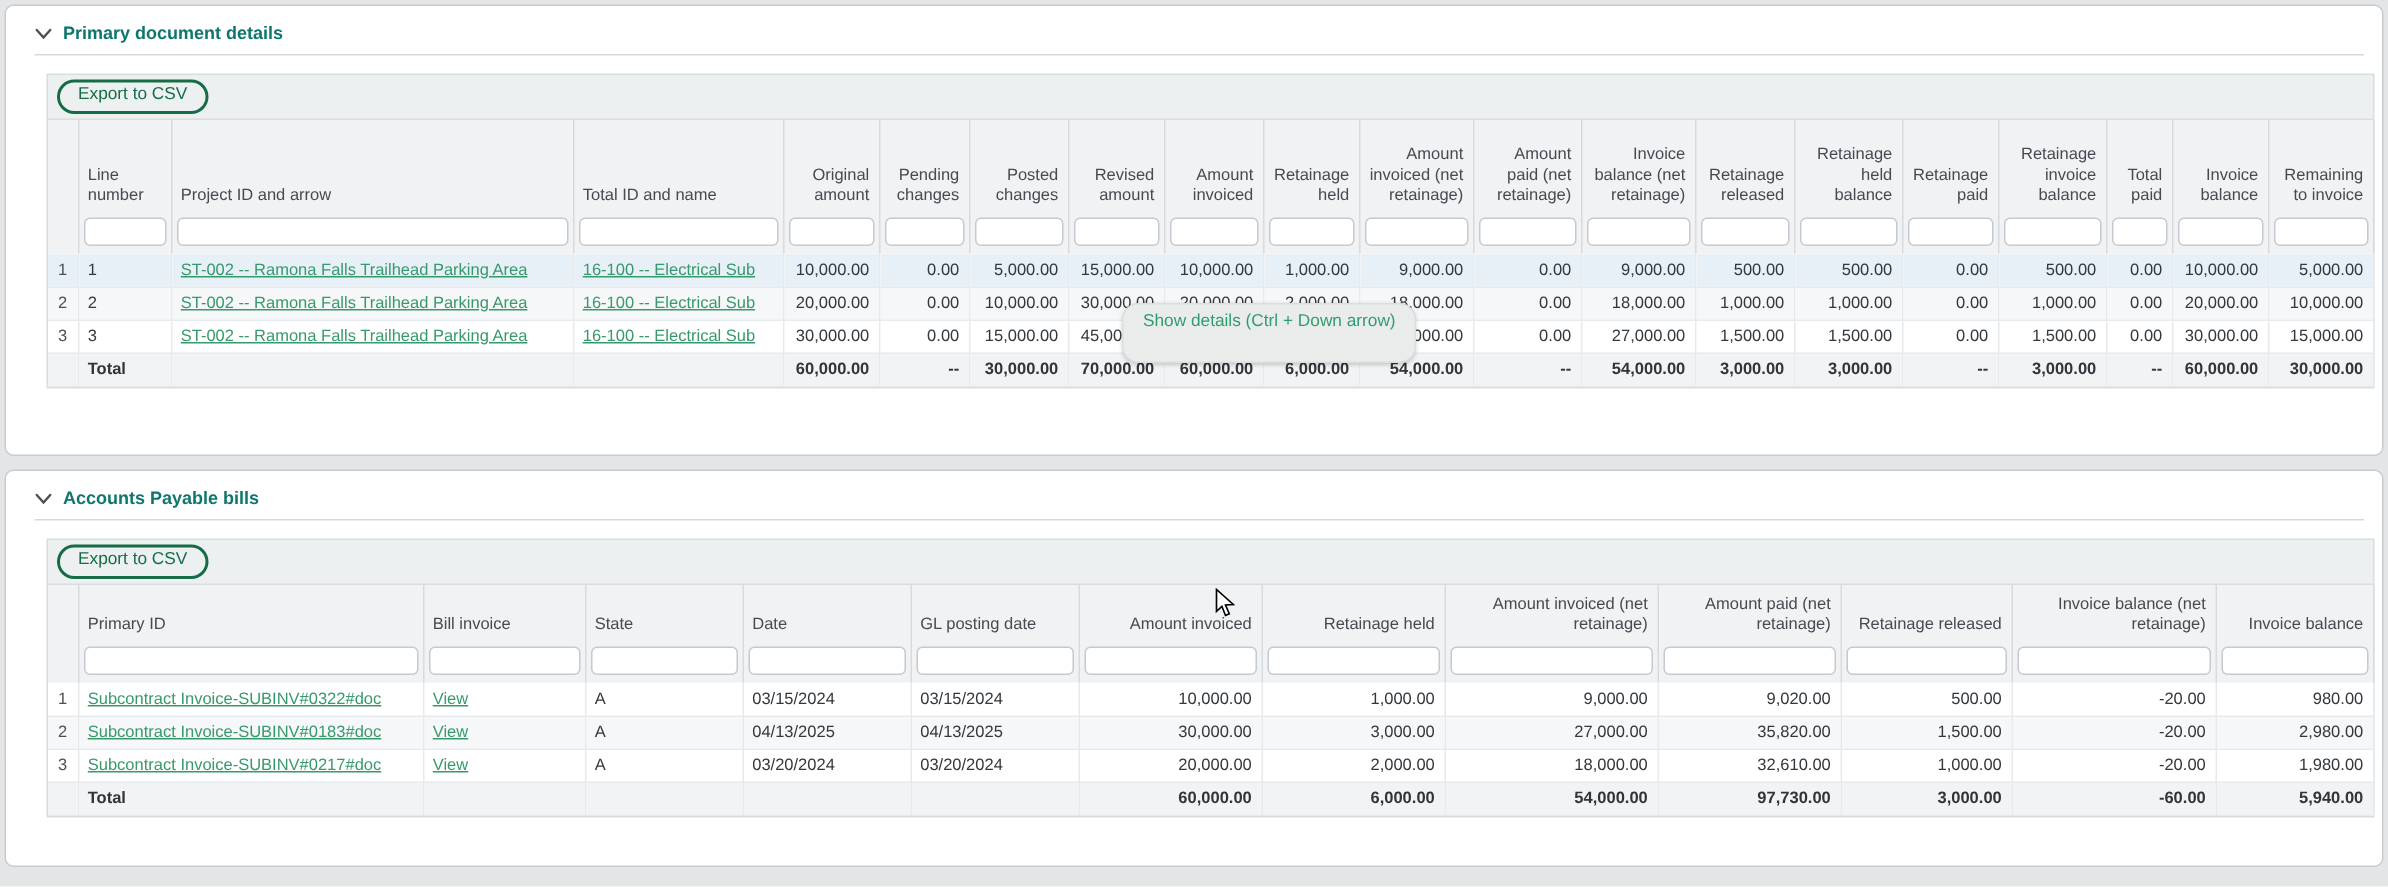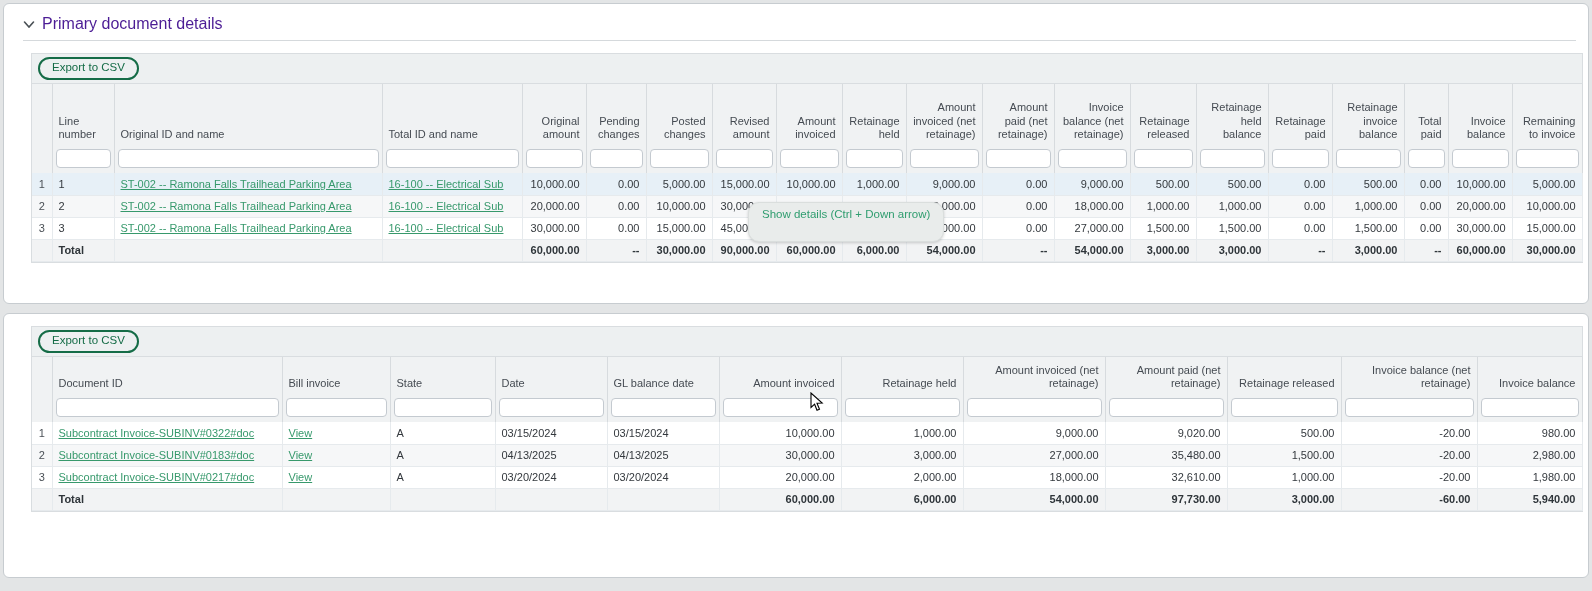--- a/index.html
+++ b/index.html
@@ -22,21 +22,21 @@
   #card-0 { margin-top:3px; height:301px; }
   #card-1 { margin-top:9px; height:265px; }
 
   .section-head {
     display:flex; align-items:center; gap:7px;
     margin:0 12px 0 19px;
     padding:11px 0 7px 0;
     border-bottom:1px solid #d5d9dc;
   }
   .chevron { display:inline-flex; width:12px; height:9px; }
-  .section-title { font-size:16px; font-weight:normal; color:#4c1d95; }
+  .section-title { font-size:12px; font-weight:bold; color:#0f766e; }
 
   .grid-panel {
     margin:12px 11px 0 27px;
     border:1px solid #d9dde0;
     width:1552px;
   }
   .toolbar {
     height:30px; background:#edf0f1;
     display:flex; align-items:center;
     padding-left:6px;
@@ -125,21 +125,21 @@
           <col style="width: 64px;">
           <col style="width: 72px;">
           <col style="width: 44px;">
           <col style="width: 64px;">
           <col style="width: 70px;">
         </colgroup>
         <thead>
           <tr class="label-row">
             <th class="al-center"></th>
             <th class="al-left">Line number</th>
-            <th class="al-left">Original ID and name</th>
+            <th class="al-left">Project ID and arrow</th>
             <th class="al-left">Total ID and name</th>
             <th class="al-right">Original amount</th>
             <th class="al-right">Pending changes</th>
             <th class="al-right">Posted changes</th>
             <th class="al-right">Revised amount</th>
             <th class="al-right">Amount invoiced</th>
             <th class="al-right">Retainage held</th>
             <th class="al-right">Amount invoiced (net retainage)</th>
             <th class="al-right">Amount paid (net retainage)</th>
             <th class="al-right">Invoice balance (net retainage)</th>
@@ -244,40 +244,48 @@
         </tbody>
         <tfoot>
           <tr>
             <td class="rownum"></td>
             <td class="al-left">Total</td>
             <td class="al-left"></td>
             <td class="al-left"></td>
             <td class="al-right">60,000.00</td>
             <td class="al-right">--</td>
             <td class="al-right">30,000.00</td>
-            <td class="al-right">90,000.00</td>
+            <td class="al-right">70,000.00</td>
             <td class="al-right">60,000.00</td>
             <td class="al-right">6,000.00</td>
             <td class="al-right">54,000.00</td>
             <td class="al-right">--</td>
             <td class="al-right">54,000.00</td>
             <td class="al-right">3,000.00</td>
             <td class="al-right">3,000.00</td>
             <td class="al-right">--</td>
             <td class="al-right">3,000.00</td>
             <td class="al-right">--</td>
             <td class="al-right">60,000.00</td>
             <td class="al-right">30,000.00</td>
           </tr>
         </tfoot>
       </table>
   </div>
 </div>
 
 <div class="card" id="card-1">
+  <div class="section-head">
+    <span class="chevron">
+      <svg width="12" height="9" viewBox="0 0 12 9">
+          <polyline points="1.5,2 6,7 10.5,2" fill="none" stroke="#4a5156" stroke-width="1.6" stroke-linecap="round"></polyline>
+        </svg>
+    </span>
+    <span class="section-title">Accounts Payable bills</span>
+  </div>
   <div class="grid-panel">
     <div class="toolbar">
       <button class="export-btn">Export to CSV</button>
     </div>
     <table class="grid t1">
         <colgroup>
           <col style="width: 20px;">
           <col style="width: 230px;">
           <col style="width: 108px;">
           <col style="width: 105px;">
@@ -287,25 +295,25 @@
           <col style="width: 122px;">
           <col style="width: 142px;">
           <col style="width: 122px;">
           <col style="width: 114px;">
           <col style="width: 136px;">
           <col style="width: 105px;">
         </colgroup>
         <thead>
           <tr class="label-row">
             <th class="al-center"></th>
-            <th class="al-left">Document ID</th>
+            <th class="al-left">Primary ID</th>
             <th class="al-left">Bill invoice</th>
             <th class="al-left">State</th>
             <th class="al-left">Date</th>
-            <th class="al-left">GL balance date</th>
+            <th class="al-left">GL posting date</th>
             <th class="al-right">Amount invoiced</th>
             <th class="al-right">Retainage held</th>
             <th class="al-right">Amount invoiced (net retainage)</th>
             <th class="al-right">Amount paid (net retainage)</th>
             <th class="al-right">Retainage released</th>
             <th class="al-right">Invoice balance (net retainage)</th>
             <th class="al-right">Invoice balance</th>
           </tr>
           <tr class="filter-row">
             <th></th>
@@ -342,21 +350,21 @@
           <tr class="stripe">
             <td class="rownum">2</td>
             <td class="al-left"><a class="grid-link">Subcontract Invoice-SUBINV#0183#doc</a></td>
             <td class="al-left"><a class="grid-link">View</a></td>
             <td class="al-left">A</td>
             <td class="al-left">04/13/2025</td>
             <td class="al-left">04/13/2025</td>
             <td class="al-right">30,000.00</td>
             <td class="al-right">3,000.00</td>
             <td class="al-right">27,000.00</td>
-            <td class="al-right">35,480.00</td>
+            <td class="al-right">35,820.00</td>
             <td class="al-right">1,500.00</td>
             <td class="al-right">-20.00</td>
             <td class="al-right">2,980.00</td>
           </tr>
           <tr>
             <td class="rownum">3</td>
             <td class="al-left"><a class="grid-link">Subcontract Invoice-SUBINV#0217#doc</a></td>
             <td class="al-left"><a class="grid-link">View</a></td>
             <td class="al-left">A</td>
             <td class="al-left">03/20/2024</td>

